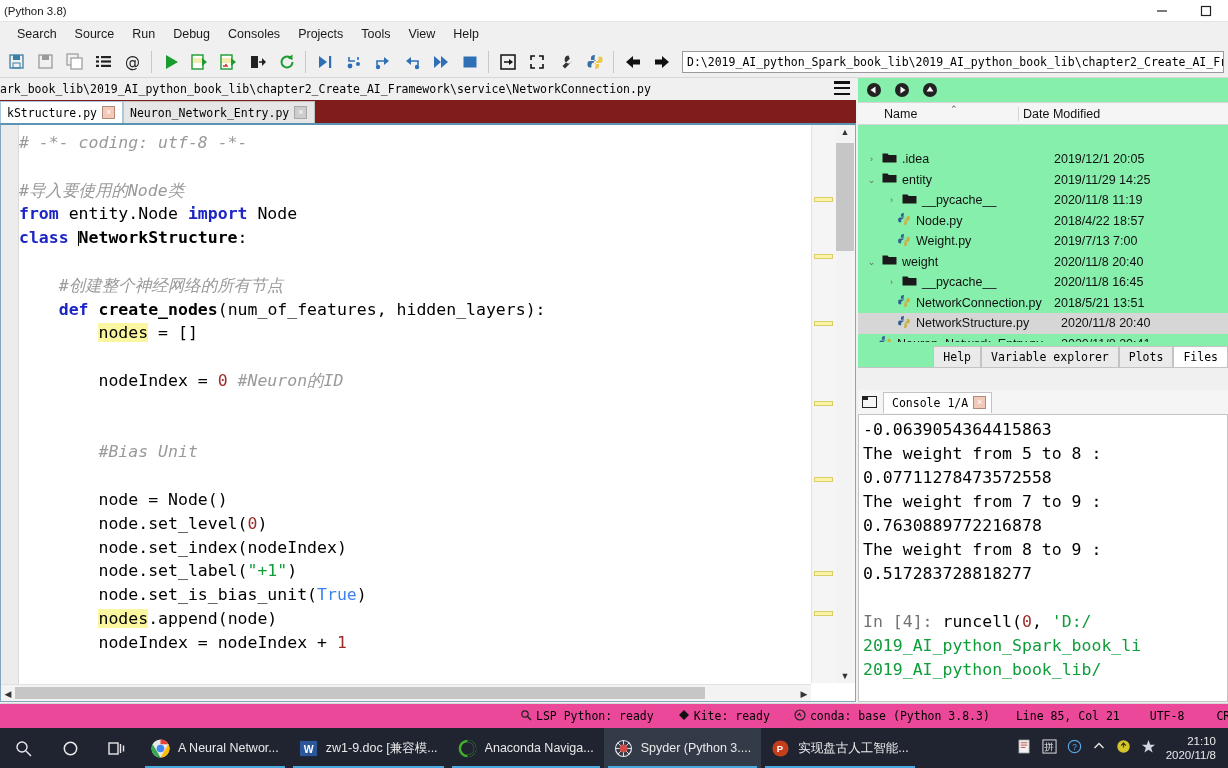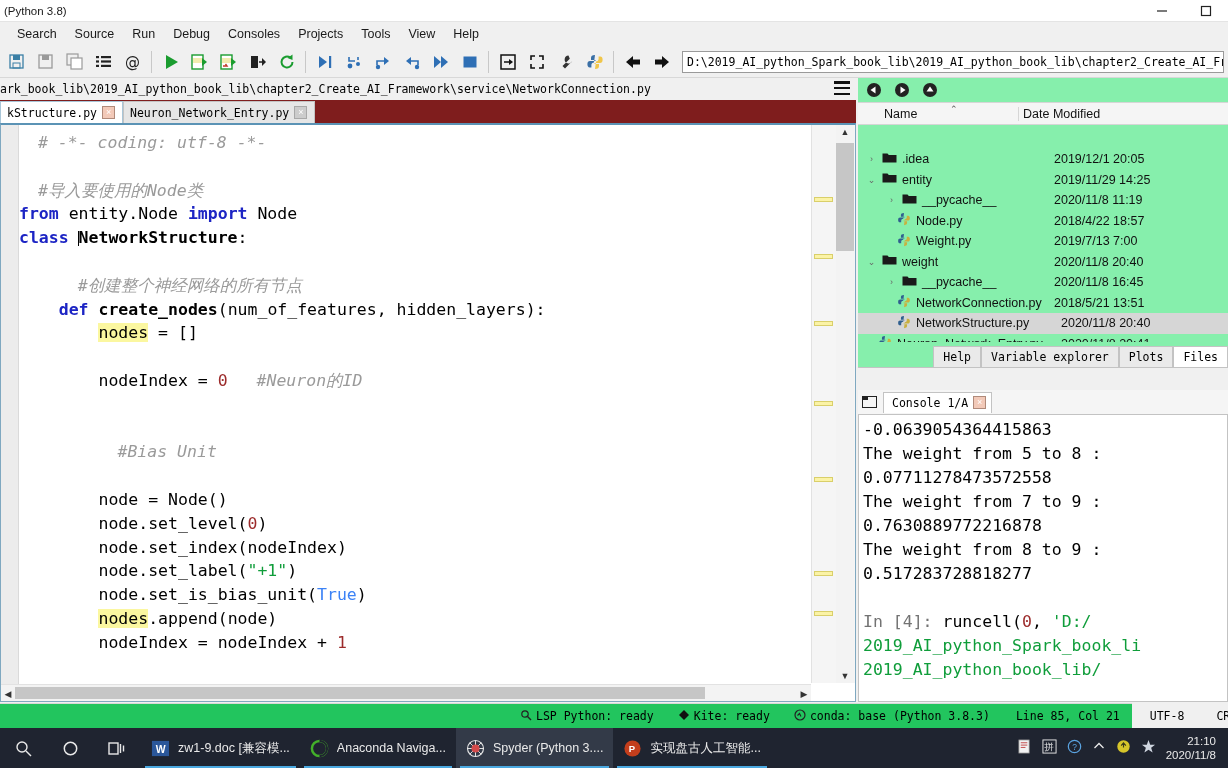--- a/index.html
+++ b/index.html
@@ -95,21 +95,21 @@
   }
   .gutter {
     position: absolute; left: 0; top: 0; width: 18px; height: 100%;
     background: #ececec; border-right: 1px solid #dadada;
   }
   .code {
     position: absolute; left: 18px; top: 6px; right: 44px; bottom: 18px;
     font-family: "DejaVu Sans Mono", monospace; font-size: 16.5px;
     line-height: 23.8px; color: #000; white-space: pre; overflow: hidden;
   }
-  .cm  { color: #9a9a9a; font-style: italic; padding-left: 19px; }
+  .cm  { color: #9a9a9a; font-style: italic; }
   .kw  { color: #1c24c4; font-weight: bold; }
   .fn  { color: #000; font-weight: bold; }
   .cls { color: #000; font-weight: bold; }
   .num { color: #9c2b2b; }
   .str { color: #0f9d3a; }
   .bool{ color: #3b82f6; }
   .hl  { background: #fbf7a0; }
   .caret {
     display: inline-block; width: 1px; height: 15px; background: #000;
     vertical-align: -3px; margin: 0 -0.5px;
@@ -214,22 +214,22 @@
     font-family: "DejaVu Sans Mono", monospace; font-size: 16.5px;
     line-height: 24px; color: #000; padding: 3px 0 0 4px;
     overflow: hidden; white-space: pre;
   }
   .cs-in { color: #737373; }
   .cs-num { color: #9c2b2b; }
   .cs-str { color: #0f9d3a; }
 
   
   .statusbar {
-    position: absolute; left: 0; top: 703px; width: 1132px; height: 25px;
-    background: #22c55e; border-top: 1px solid #d8d8d8;
+    position: absolute; left: 0; top: 703px; width: 1228px; height: 25px;
+    background: #ec4899; border-top: 1px solid #d8d8d8;
     display: flex; align-items: center;
     font-family: "DejaVu Sans Mono", monospace; font-size: 11.5px; color: #000;
   }
   .sb-item { display: flex; align-items: center; gap: 4px; white-space: nowrap; }
 
   
   .taskbar {
     position: absolute; left: 0; top: 728px; width: 1228px; height: 40px;
     background: #1f2430; display: flex; align-items: center;
   }
@@ -744,20 +744,32 @@
     <div class="tb-sysbtn">
       <svg width="19" height="17" viewBox="0 0 19 17">
           <rect x="1" y="3" width="9" height="11" fill="none" stroke="#e9e9e9" stroke-width="1.4"></rect>
           <path d="M12.5 4 v9 M15.5 5.5 v6" stroke="#e9e9e9" stroke-width="1.4"></path>
         </svg>
     </div>
 
     <div class="tb-app">
       <span class="appicon">
         <svg width="19" height="19" viewBox="0 0 20 20">
+            <circle cx="10" cy="10" r="9.5" fill="#e8e8e8"></circle>
+            <path d="M10 .5 A9.5 9.5 0 0 1 18.3 5.4 L10 5.4 z" fill="#ea4335"></path>
+            <path d="M18.3 5.4 A9.5 9.5 0 0 1 10 19.5 L14.2 12.3 z" fill="#fbbc05"></path>
+            <path d="M10 19.5 A9.5 9.5 0 0 1 1.7 5.4 L5.9 12.3 z" fill="#34a853"></path>
+            <circle cx="10" cy="10" r="4" fill="#4285f4"></circle>
+          </svg>
+      </span>
+      <span class="lbl">A Neural Networ...</span>
+    </div>
+    <div class="tb-app">
+      <span class="appicon">
+        <svg width="19" height="19" viewBox="0 0 20 20">
             <rect x="1" y="2" width="18" height="16" fill="#2b579a"></rect>
             <text x="5" y="14.5" font-size="11" fill="#fff" font-family="Liberation Sans, sans-serif" font-weight="bold">W</text>
           </svg>
       </span>
       <span class="lbl">zw1-9.doc [兼容模...</span>
     </div>
     <div class="tb-app">
       <span class="appicon">
         <svg width="19" height="19" viewBox="0 0 20 20">
             <circle cx="10" cy="10" r="8" fill="none" stroke="#43b02a" stroke-width="2.6"></circle>

